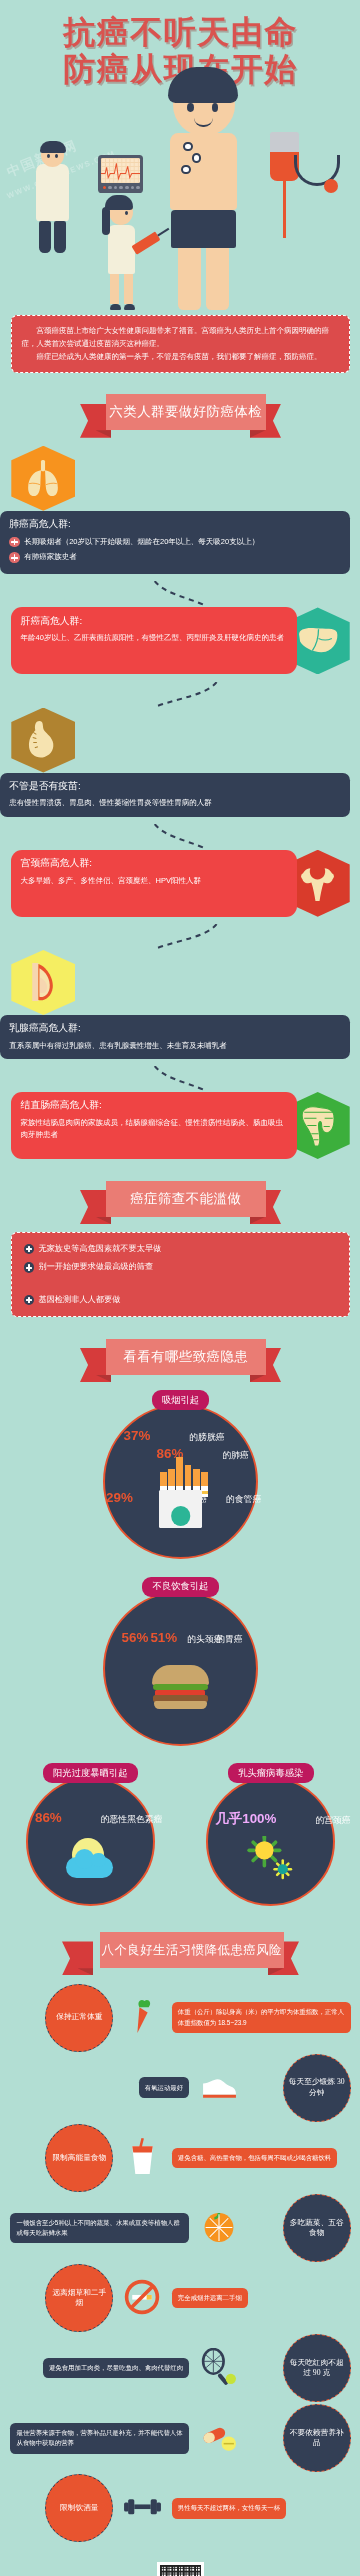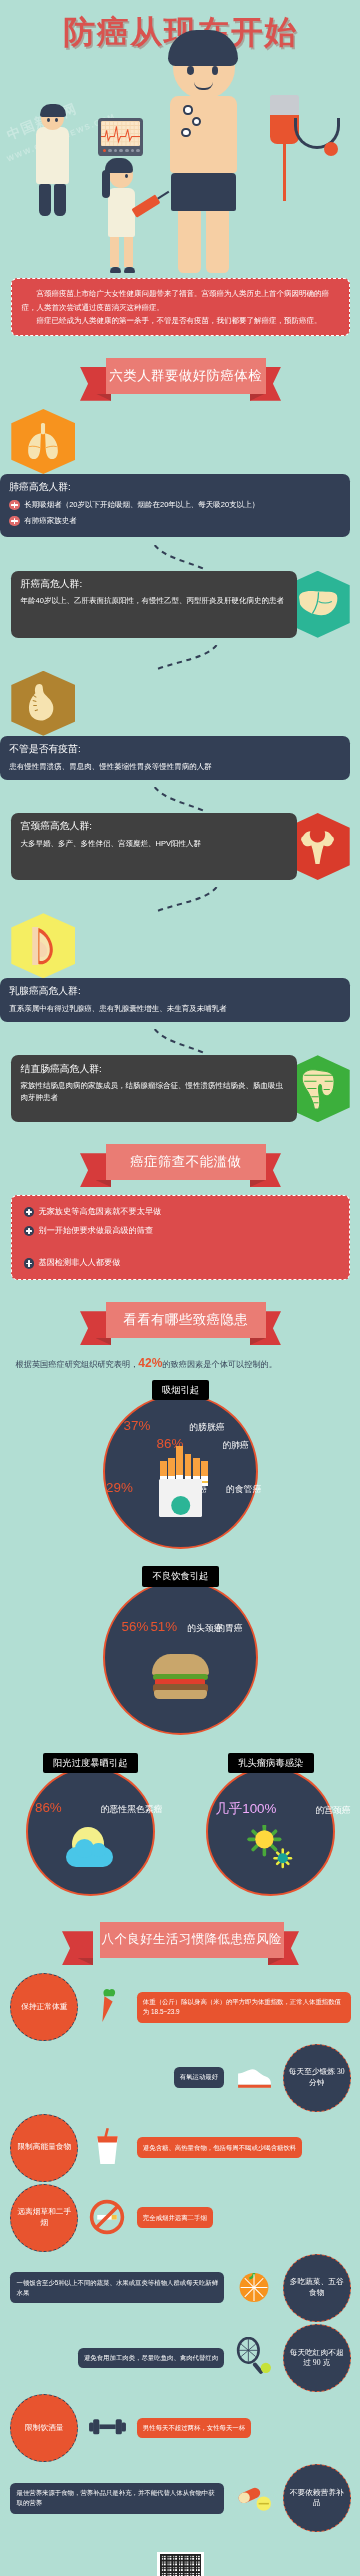--- a/index.html
+++ b/index.html
@@ -101,21 +101,21 @@
   .hexicon {
     width: 64px; min-height: 65px; flex: 0 0 64px;
     clip-path: polygon(50% 0, 100% 22%, 100% 78%, 50% 100%, 0 78%, 0 22%);
     display: flex; align-items: center; justify-content: center;
   }
   .card-text {
     flex: 1; background: #333f55; border-radius: 7.2px; padding: 7.2px 9.3px;
     margin-left: -11.3px; position: relative; z-index: 2;
   }
   .card-row.rev .card-text { margin-left: 0; margin-right: -11.3px; }
-  .card-text.orange { background: #404040; }
+  .card-text.orange { background: #ef4444; border-radius: 11px; }
   .card-title { font-size: 9.8px; margin-bottom: 4.6px; }
   .card-body { font-size: 7.5px; line-height: 1.6; }
   .bullet-line { display: flex; gap: 4.6px; margin-bottom: 4.1px; font-size: 7.5px; line-height: 1.55; }
   .plusicon { flex: 0 0 10.3px; width: 10.3px; height: 10.3px; border-radius: 50%; background: #e06a6a; position: relative; margin-top: 1px; }
   .plusicon.dark { background: #333f55; }
   .plusicon::before, .plusicon::after {
     content:''; position:absolute; background:#fff; border-radius:0.5px;
   }
   .plusicon::before { left: 2.1px; top: 4.4px; width: 6.2px; height: 1.8px; }
   .plusicon::after { top: 2.1px; left: 4.4px; width: 1.8px; height: 6.2px; }
@@ -130,30 +130,30 @@
   .screen-box .bullet-line { font-size: 8.2px; margin-bottom: 6.2px; }
   .screen-box .bullet-line:last-child { margin-bottom: 0; margin-top: 20px; }
 
   
   .stat-intro { margin: 13.4px 15.5px 5.2px; color: #333f55; font-size: 8.2px; line-height: 1.7; }
   .stat-intro .hl { color: #e8542f; font-size: 12px; font-weight: bold; }
 
   
   .circle-wrap { position: relative; margin: 6.2px auto 0; width: 155px; }
   .pill-label {
-    background: #000000; border-radius: 2px; padding: 3.6px 10.3px; font-size: 9.3px;
+    background: #be185d; border-radius: 9px; padding: 3.6px 10.3px; font-size: 9.3px;
     display: inline-block; position: relative; z-index: 3;
   }
   .circle {
     width: 134px; height: 134px; border-radius: 50%; background: #333f55;
     border: 2.1px solid #e8542f; margin: -6.2px auto 0; position: relative;
     display:flex; align-items:center; justify-content:center;
   }
   .circle.big { width: 155px; height: 155px; }
-  .pct { font-size: 13.4px; color: #e8542f; font-weight: normal; }
+  .pct { font-size: 13.4px; color: #e8542f; font-weight: bold; }
   .pct-lbl { font-size: 8.8px; color: #fff; padding-left: 39px; }
   .stat-item { position: absolute; white-space: nowrap; }
 
   
   .cigpack { position: relative; width: 49px; height: 62px; }
   .cigbox { position: absolute; bottom: 0; left: 3.1px; width: 43px; height: 38px; background: #f2f2f2; border-radius: 1.5px; }
   .cigbox .logo { position: absolute; bottom: 2.1px; left: 50%; transform: translateX(-50%); width: 19.6px; height: 19.6px; border-radius: 50%; background: #2bb596; }
   .cigs { position: absolute; bottom: 31px; left: 4.1px; display: flex; align-items: flex-end; gap: 1.5px; }
   .cig { width: 6.7px; background: #fff; position: relative; }
   .cig .tip { position: absolute; top: 0; left: 0; right: 0; background: #f8a13f; }
@@ -174,21 +174,21 @@
 
   .virus { width: 49px; height: 44px; position: relative; }
 
   
   .habits { position: relative; margin: 3.1px 0 0; padding-bottom: 5.2px; }
   .habit-row { display: flex; align-items: center; gap: 6.2px; margin: 0 10.3px 2.1px; }
   .habit-row.rev { flex-direction: row-reverse; }
   .habit-circle {
     flex: 0 0 68px; width: 68px; height: 68px; border-radius: 50%;
     display:flex; flex-direction:column; align-items:center; justify-content:center;
-    text-align:center; font-size: 7.7px; line-height:1.35; padding: 4.1px;
+    text-align:center; font-size: 7.7px; line-height:1.35; padding: 4.1px; margin-left: 35px;
   }
   .habit-circle.orange { background: #e8542f; border: 1.5px dashed #333f55; }
   .habit-circle.dark { background: #333f55; border: 1.5px dashed #e8542f; font-family: Liberation Serif, serif; }
   .habit-note {
     background: #e8542f; border-radius: 5.2px; padding: 5.2px 6.2px; font-size: 6.4px; line-height:1.6;
   }
   .habit-note.dark { background: #333f55; }
   .habit-icon { flex: 0 0 46px; text-align:center; }
 
   
@@ -201,20 +201,21 @@
     background-size: 5.7px 5.7px; background-color:#fff;
   }
   .footer-text { color: #333f55; font-size: 6.4px; }
 </style>
 </head>
 <body>
 
 <div class="page">
 
   <div class="title-wrap">
+    <div class="title-line">抗癌不听天由命</div>
     <div class="title-line">防癌从现在开始</div>
   </div>
 
   <div class="hero">
     <div class="watermark" style="left:5.2px; top:62px; font-size:13.4px;">中国新闻网</div>
     <div class="watermark" style="left:2.6px; top:82px; font-size:7.7px;">WWW.CHINANEWS.COM</div>
 
     <div class="doctor">
       <div class="dhead">
         <div class="dhair"></div>
@@ -453,23 +454,20 @@
   </div>
 
   <div class="ribbon">
     <div class="ribbon-tail left"></div>
     <div class="ribbon-tail right"></div>
     <div class="ribbon-fold left"></div>
     <div class="ribbon-fold right"></div>
     <div class="ribbon-body">看看有哪些致癌隐患</div>
   </div>
 
-  <div class="stat-intro">
-    <span>根据英国癌症研究组织研究表明，</span><span class="hl">42%</span><span>的致癌因素是个体可以控制的。</span>
-  </div>
 
   <div class="circle-wrap" style="width:100%; text-align:center;">
     <div class="pill-label">吸烟引起</div>
     <div class="circle big">
       <div class="stat-item" style="left:18.5px; top:21.6px;">
         <span class="pct">37%</span><span class="pct-lbl">的膀胱癌</span>
       </div>
       <div class="stat-item" style="right:7.2px; top:40px;">
         <span class="pct">86%</span><span class="pct-lbl">的肺癌</span>
       </div>
@@ -625,51 +623,51 @@
           <path d="M12 18 L52 18 L46 72 L18 72 Z" fill="#fff"></path>
           <path d="M12 18 L52 18 L50 30 L14 30 Z" fill="#e8542f"></path>
           <rect x="28" y="2" width="5" height="18" fill="#e8542f" transform="rotate(14 30 10)"></rect>
         </svg>
       </div>
       <div class="habit-note">
         <span>避免含糖、高热量食物，包括每周不喝或少喝含糖饮料</span>
       </div>
     </div>
 
-    <div class="habit-row">
-      <div class="habit-circle orange">远离烟草和二手烟</div>
-      <div class="habit-icon">
-        <svg width="38" height="38" viewBox="0 0 74 74">
-          <circle cx="37" cy="37" r="30" fill="none" stroke="#e8542f" stroke-width="7"></circle>
-          <rect x="18" y="33" width="38" height="9" fill="#fff"></rect>
-          <rect x="46" y="33" width="10" height="9" fill="#f5c244"></rect>
-          <line x1="16" y1="58" x2="58" y2="16" stroke="#e8542f" stroke-width="7"></line>
-        </svg>
-      </div>
-      <div class="habit-note">
-        <span>完全戒烟并远离二手烟</span>
-      </div>
-    </div>
-
     <div class="habit-row rev">
       <div class="habit-circle dark">多吃蔬菜、五谷食物</div>
       <div class="habit-icon">
         <svg width="36" height="36" viewBox="0 0 70 70">
           <circle cx="35" cy="36" r="28" fill="#f7931e"></circle>
           <path d="M35 8 C35 14 30 18 26 18" stroke="#3caf3c" stroke-width="5" fill="none"></path>
           <g stroke="#fff" stroke-width="2">
               <line x1="35" y1="10" x2="35" y2="62"></line>
               <line x1="9" y1="36" x2="61" y2="36"></line>
               <line x1="17" y1="18" x2="53" y2="54"></line>
               <line x1="53" y1="18" x2="17" y2="54"></line>
             </g>
         </svg>
       </div>
       <div class="habit-note dark">
         <span>一顿饭含至少5种以上不同的蔬菜、水果或豆类等植物人群或每天吃新鲜水果</span>
+      </div>
+    </div>
+
+    <div class="habit-row">
+      <div class="habit-circle orange">远离烟草和二手烟</div>
+      <div class="habit-icon">
+        <svg width="38" height="38" viewBox="0 0 74 74">
+          <circle cx="37" cy="37" r="30" fill="none" stroke="#e8542f" stroke-width="7"></circle>
+          <rect x="18" y="33" width="38" height="9" fill="#fff"></rect>
+          <rect x="46" y="33" width="10" height="9" fill="#f5c244"></rect>
+          <line x1="16" y1="58" x2="58" y2="16" stroke="#e8542f" stroke-width="7"></line>
+        </svg>
+      </div>
+      <div class="habit-note">
+        <span>完全戒烟并远离二手烟</span>
       </div>
     </div>
 
     <div class="habit-row rev">
       <div class="habit-circle dark">每天吃红肉不超过 90 克</div>
       <div class="habit-icon">
         <svg width="39" height="39" viewBox="0 0 76 76">
           <ellipse cx="28" cy="26" rx="20" ry="24" fill="none" stroke="#333f55" stroke-width="5"></ellipse>
           <g stroke="#333f55" stroke-width="1.6">
               <line x1="14" y1="14" x2="42" y2="38"></line>
@@ -679,51 +677,51 @@
             </g>
           <rect x="42" y="48" width="8" height="26" rx="4" fill="#333f55" transform="rotate(-40 46 60)"></rect>
           <circle cx="62" cy="60" r="10" fill="#c6e23a"></circle>
         </svg>
       </div>
       <div class="habit-note dark">
         <span>避免食用加工肉类，尽量吃鱼肉、禽肉代替红肉</span>
       </div>
     </div>
 
+    <div class="habit-row rev">
+      <div class="habit-circle dark">不要依赖营养补品</div>
+      <div class="habit-icon">
+        <svg width="38" height="34" viewBox="0 0 74 66">
+          <rect x="6" y="20" width="44" height="20" rx="10" fill="#e8542f" transform="rotate(-24 28 30)"></rect>
+          <rect x="6" y="20" width="22" height="20" rx="10" fill="#f6e3b0" transform="rotate(-24 28 30)"></rect>
+          <circle cx="56" cy="46" r="14" fill="#f5ee62"></circle>
+          <line x1="46" y1="46" x2="66" y2="46" stroke="#c9b92c" stroke-width="3"></line>
+        </svg>
+      </div>
+      <div class="habit-note dark">
+        <span>最佳营养来源于食物，营养补品只是补充，并不能代替人体从食物中获取的营养</span>
+      </div>
+    </div>
+
     <div class="habit-row">
       <div class="habit-circle orange">限制饮酒量</div>
       <div class="habit-icon">
         <svg width="41" height="26" viewBox="0 0 80 50">
           <rect x="24" y="20" width="32" height="9" fill="#333f55"></rect>
           <rect x="12" y="10" width="12" height="29" rx="3" fill="#333f55"></rect>
           <rect x="56" y="10" width="12" height="29" rx="3" fill="#333f55"></rect>
           <rect x="4" y="16" width="9" height="18" rx="3" fill="#333f55"></rect>
           <rect x="67" y="16" width="9" height="18" rx="3" fill="#333f55"></rect>
         </svg>
       </div>
       <div class="habit-note">
         <span>男性每天不超过两杯，女性每天一杯</span>
       </div>
     </div>
 
-    <div class="habit-row rev">
-      <div class="habit-circle dark">不要依赖营养补品</div>
-      <div class="habit-icon">
-        <svg width="38" height="34" viewBox="0 0 74 66">
-          <rect x="6" y="20" width="44" height="20" rx="10" fill="#e8542f" transform="rotate(-24 28 30)"></rect>
-          <rect x="6" y="20" width="22" height="20" rx="10" fill="#f6e3b0" transform="rotate(-24 28 30)"></rect>
-          <circle cx="56" cy="46" r="14" fill="#f5ee62"></circle>
-          <line x1="46" y1="46" x2="66" y2="46" stroke="#c9b92c" stroke-width="3"></line>
-        </svg>
-      </div>
-      <div class="habit-note dark">
-        <span>最佳营养来源于食物，营养补品只是补充，并不能代替人体从食物中获取的营养</span>
-      </div>
-    </div>
-
   </div>
 
   <div class="footer">
     <div class="qr">
         <div class="qr-inner"></div>
       </div>
     <div class="footer-text">中国新闻网出品 素材来源</div>
     <div class="footer-text">中国新闻网 制图 李雪瑶</div>
   </div>
 

